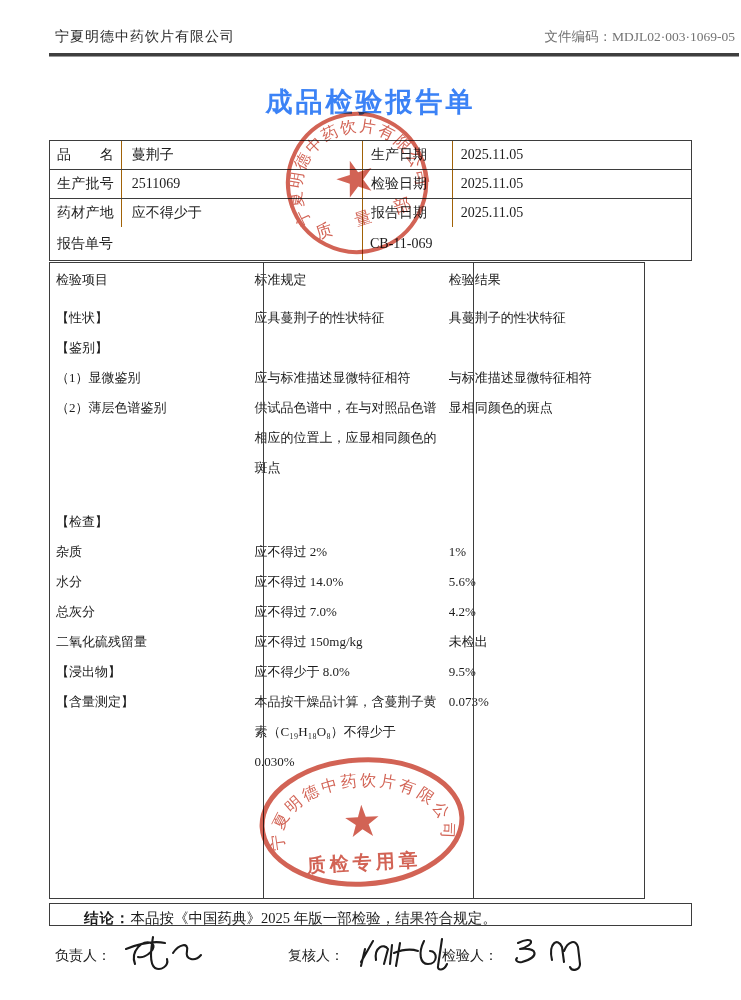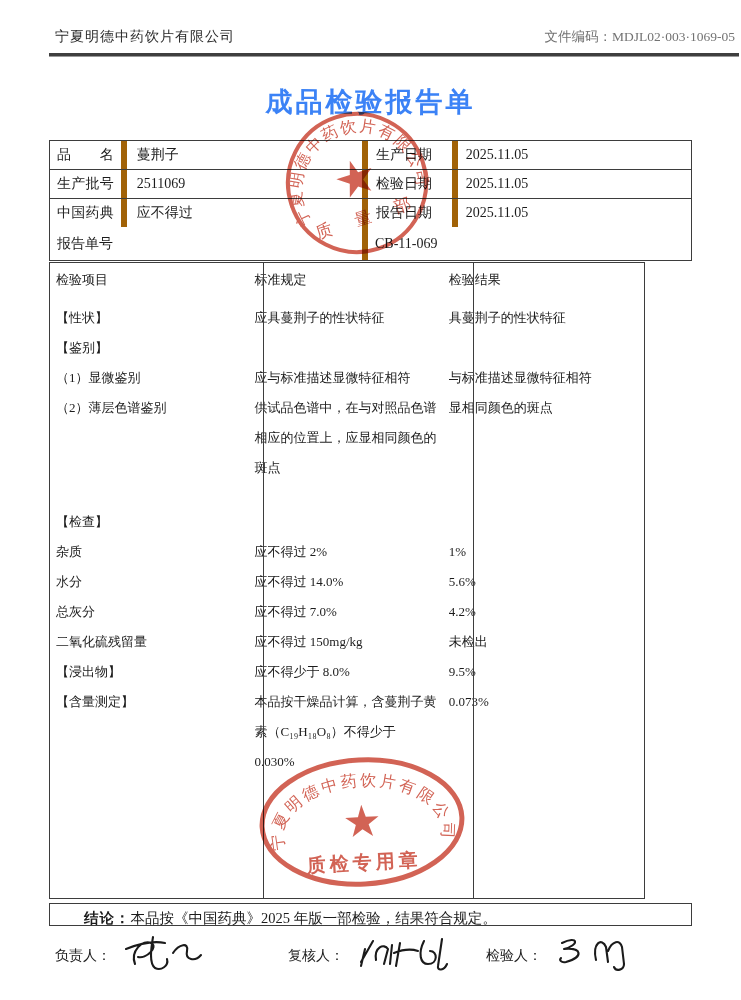--- a/index.html
+++ b/index.html
@@ -14,21 +14,21 @@
   .hdr-rule{position:absolute;left:49px;top:53px;width:690px;height:3px;background:#3f3f3f;border-bottom:1px solid #9a9a9a;}
   
   .title{position:absolute;left:0;top:84px;width:741px;text-align:center;
     font-size:27px;font-weight:bold;letter-spacing:3px;color:#3b82f6;}
   
   .tbl-info{position:absolute;left:49px;top:140px;width:643px;border:1px solid #3d3d3d;box-sizing:border-box;}
   .info-row{display:flex;box-sizing:border-box;}
   .info-row + .info-row{border-top:1px solid #3d3d3d;}
   .info-row.no-top{border-top:none;}
   .ic{box-sizing:border-box;font-size:14px;display:flex;align-items:center;}
-  .ic.bl{border-left:6px solid #a16207;text-align:right;}
+  .ic.bl{border-left:1px solid #a16207;text-align:right;}
   .r1{height:28px;} .r2{height:29px;} .r3{height:29px;} .r4{height:33px;}
   .w-l1{width:71px;padding:0 7px;}
   .w-v1{width:242px;padding:0 10px;}
   .w-l2{width:90px;padding:0 8px;}
   .w-v2{width:240px;padding:0 8px;}
   .w-sp1{width:313px;padding:0 7px;}
   .w-sp2{width:330px;padding:0 7px;}
   .jl{display:block;width:100%;text-align:justify;text-align-last:justify;}
   
   .tbl-main{position:absolute;left:49px;top:262px;width:596px;height:637px;
@@ -40,21 +40,21 @@
   .hc,.cell{box-sizing:border-box;}
   .hc0,.c0{width:213px;padding-left:6px;}
   .hc1,.c1{width:210px;padding-left:8px;padding-right:2px;}
   .hc2,.c2{width:220px;padding-left:8px;padding-right:2px;}
   
   .conclusion{position:absolute;left:49px;top:903px;width:643px;height:23px;
     border:1px solid #3d3d3d;box-sizing:border-box;line-height:28px;padding-left:34px;font-size:14.5px;}
   .conclusion b{font-weight:bold;letter-spacing:1px;}
   
   .sign-group{position:absolute;top:944px;display:flex;align-items:flex-start;font-size:14px;}
-  .sg1{left:55px;} .sg2{left:288px;} .sg3{left:442px;margin-left:44px;}
+  .sg1{left:55px;} .sg2{left:288px;} .sg3{left:442px;}
   .sign-label{line-height:24px;}
   .sig{margin-left:8px;position:relative;top:-12px;}
   .sig path{fill:none;stroke:#1b1b1b;stroke-width:2.1;stroke-linecap:round;stroke-linejoin:round;}
   
   .stamps{position:absolute;left:0;top:0;width:741px;height:1000px;pointer-events:none;
     mix-blend-mode:multiply;opacity:.82;}
   .stamp-stroke{fill:none;stroke:var(--stamp-red,#c8402f);}
   .stamp-text{fill:var(--stamp-red,#c8402f);}
 </style>
 </head>
@@ -78,23 +78,23 @@
   <div class="info-row r2">
     <div class="ic w-l1">
         <span class="jl">生产批号</span>
       </div>
     <div class="ic w-v1 bl">2511069</div>
     <div class="ic w-l2 bl">检验日期</div>
     <div class="ic w-v2 bl">2025.11.05</div>
   </div>
   <div class="info-row r3">
     <div class="ic w-l1">
-        <span class="jl">中国药典</span>
-      </div>
-    <div class="ic w-v1 bl">应不得过</div>
+        <span class="jl">药材产地</span>
+      </div>
+    <div class="ic w-v1 bl">应不得少于</div>
     <div class="ic w-l2 bl">报告日期</div>
     <div class="ic w-v2 bl">2025.11.05</div>
   </div>
   <div class="info-row r4 no-top">
     <div class="ic w-sp1">报告单号</div>
     <div class="ic w-sp2 bl">CB-11-069</div>
   </div>
 </div>
 
 <div class="tbl-main">

